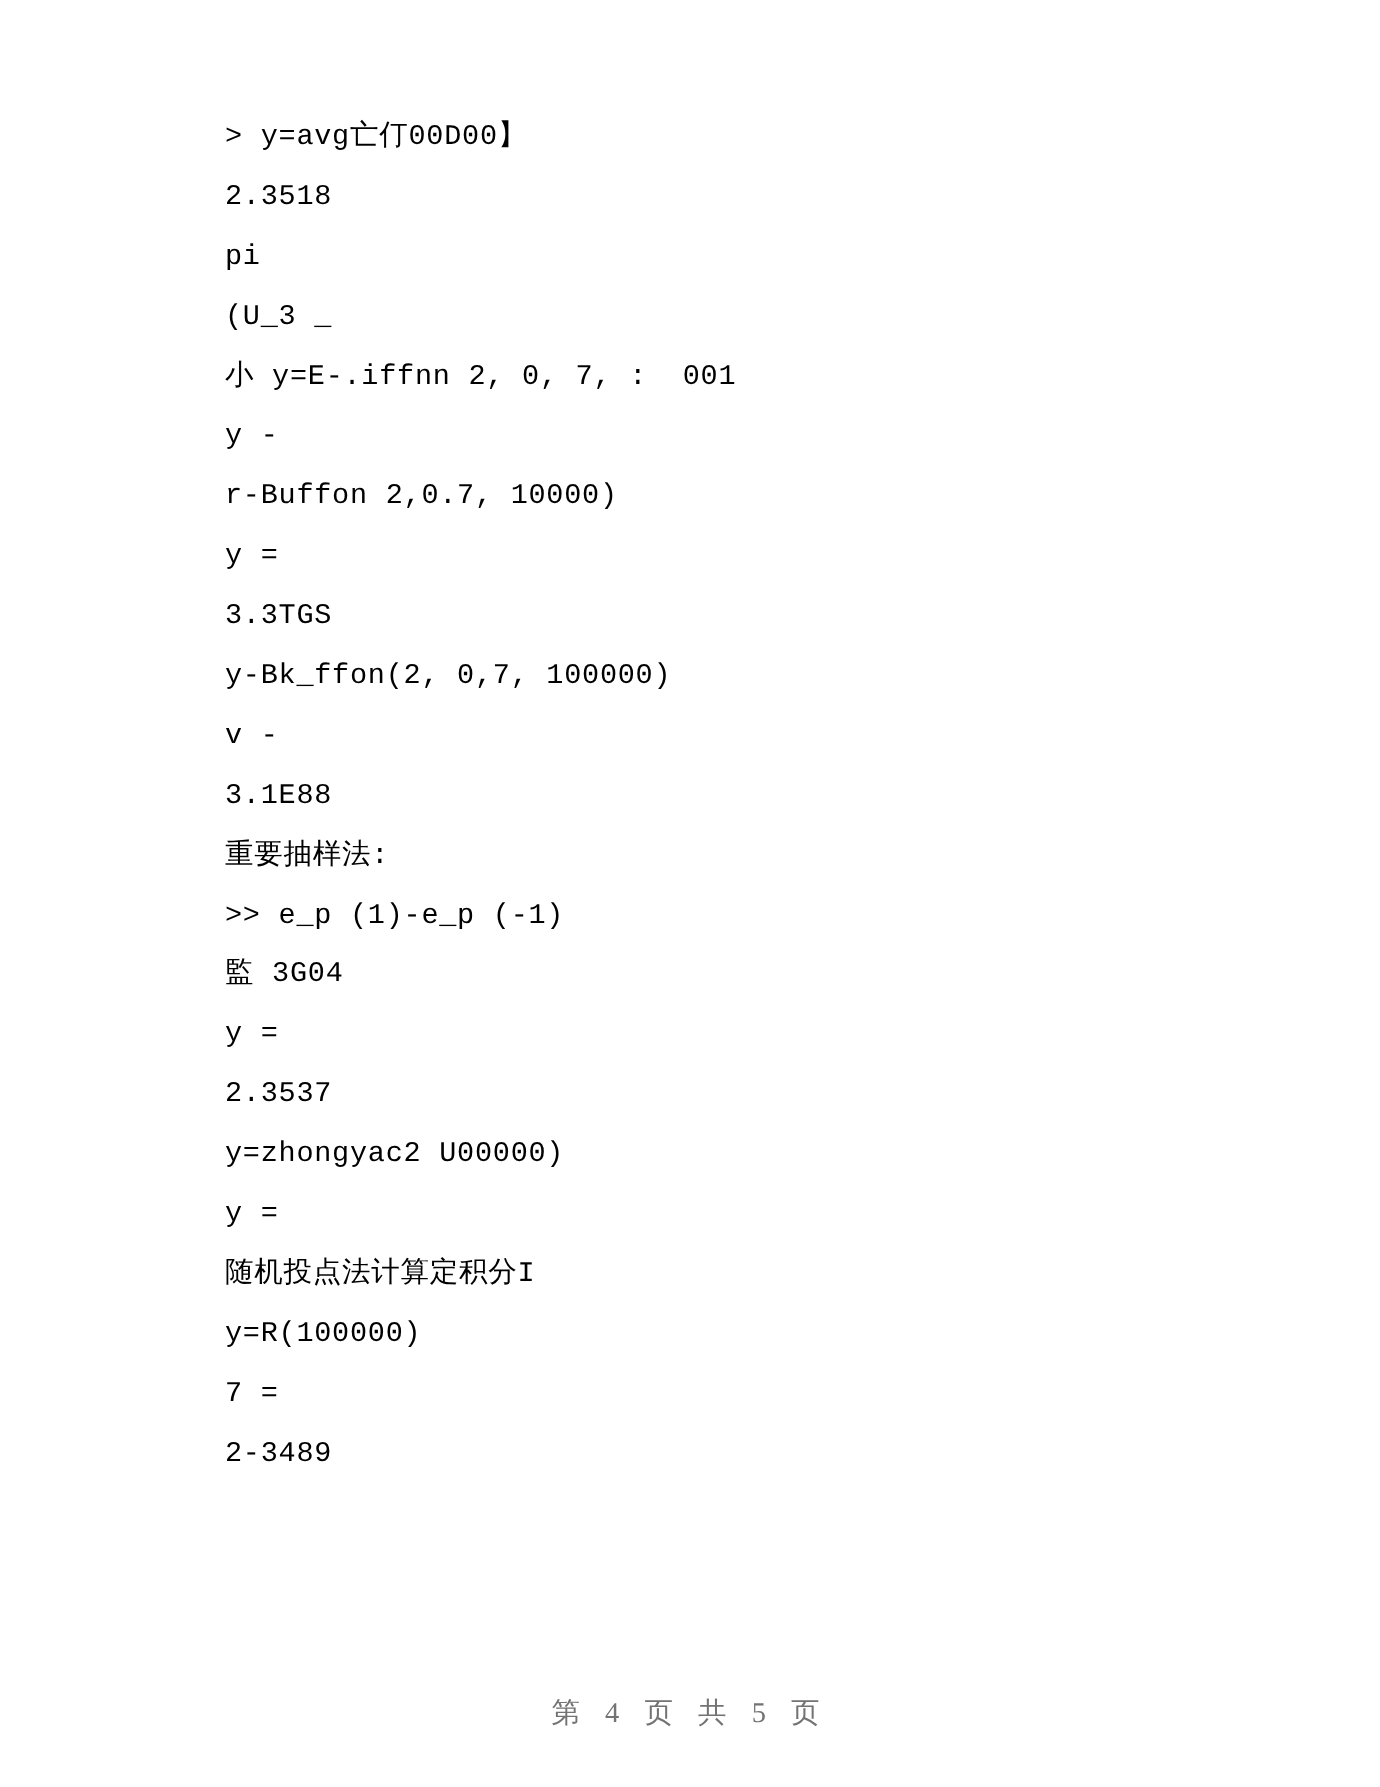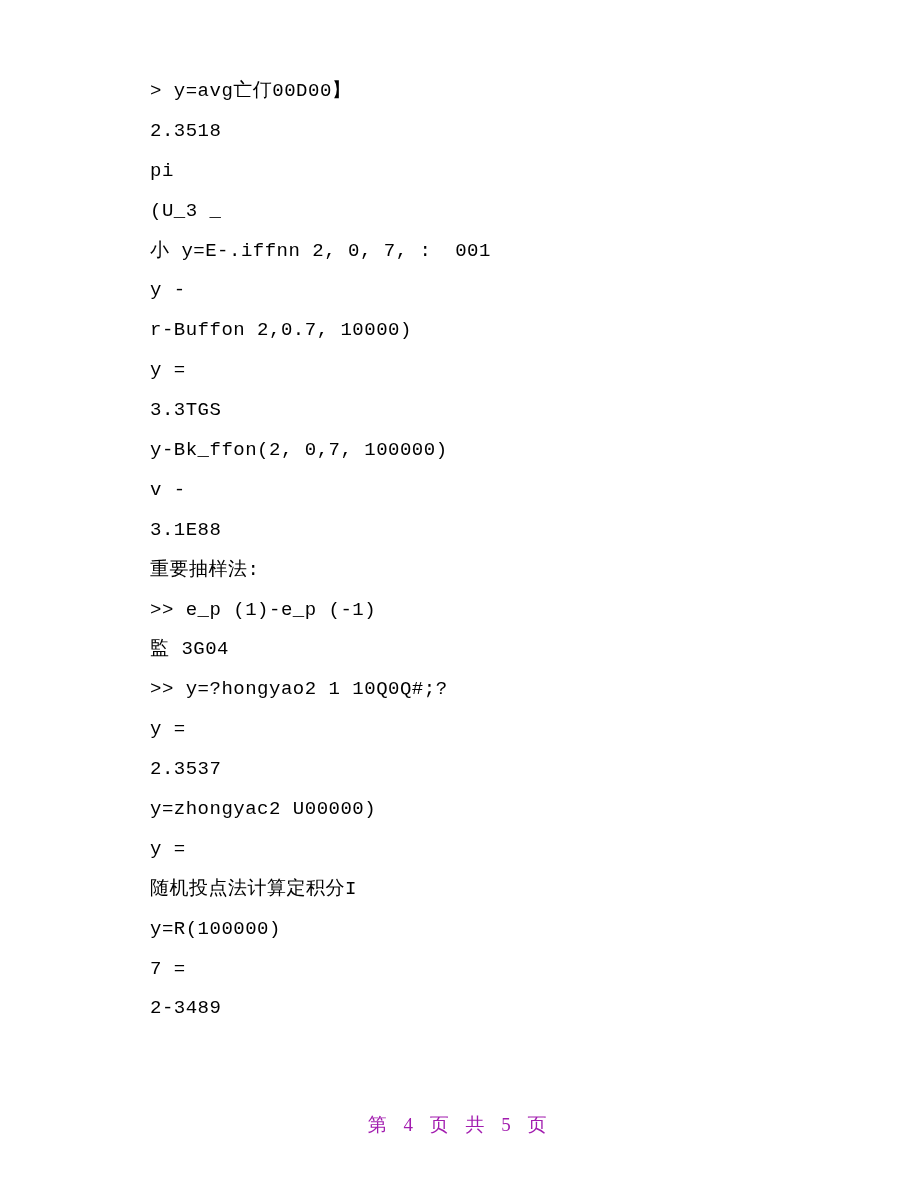--- a/index.html
+++ b/index.html
@@ -21,26 +21,26 @@
     font-size: 19px;
     color: #000000;
     line-height: 2.1;
     letter-spacing: 0.5px;
   }
   .content div {
     white-space: pre;
   }
   .footer {
     position: absolute;
-    bottom: 53px;
+    bottom: 36px;
     left: 0;
     right: 0;
     text-align: center;
     font-size: 19px;
-    color: #a21caf;
+    color: #737373;
     letter-spacing: 6px;
     font-family: "SimSun", serif;
     margin-top: 18px;
   }
 </style>
 </head>
 <body>
 
 <div class="page">
   <div class="content">
@@ -52,21 +52,20 @@
     <div>y -</div>
     <div>r-Buffon 2,0.7, 10000)</div>
     <div>y =</div>
     <div>3.3TGS</div>
     <div>y-Bk_ffon(2, 0,7, 100000)</div>
     <div>v -</div>
     <div>3.1E88</div>
     <div>重要抽样法:</div>
     <div>&gt;&gt; e_p (1)-e_p (-1)</div>
     <div>監 3G04</div>
-    <div>&gt;&gt; y=?hongyao2 1 10Q0Q#;?</div>
     <div>y =</div>
     <div>2.3537</div>
     <div>y=zhongyac2 U00000)</div>
     <div>y =</div>
     <div>随机投点法计算定积分I</div>
     <div>y=R(100000)</div>
     <div>7 =</div>
     <div>2-3489</div>
   </div>
   <div class="footer">第 4 页 共 5 页</div>

